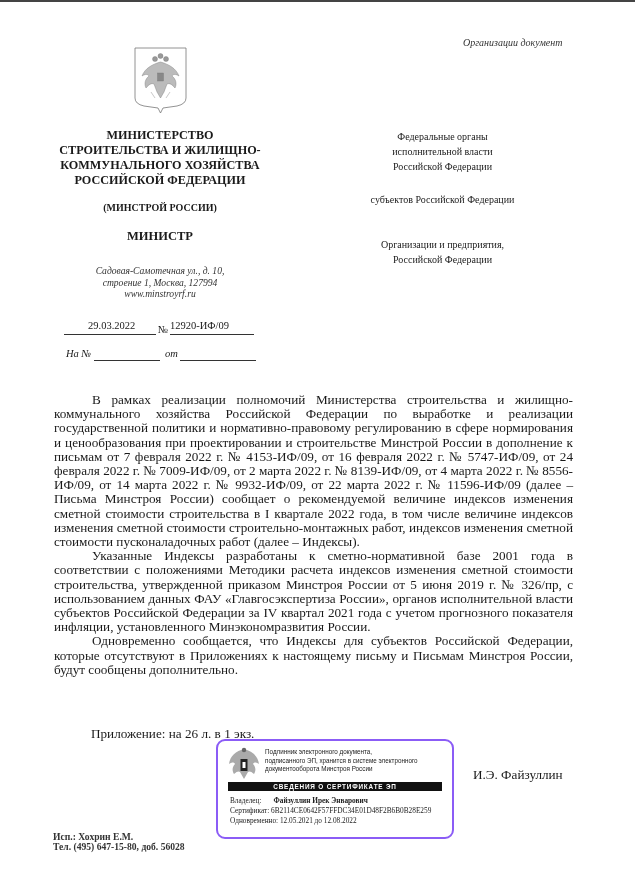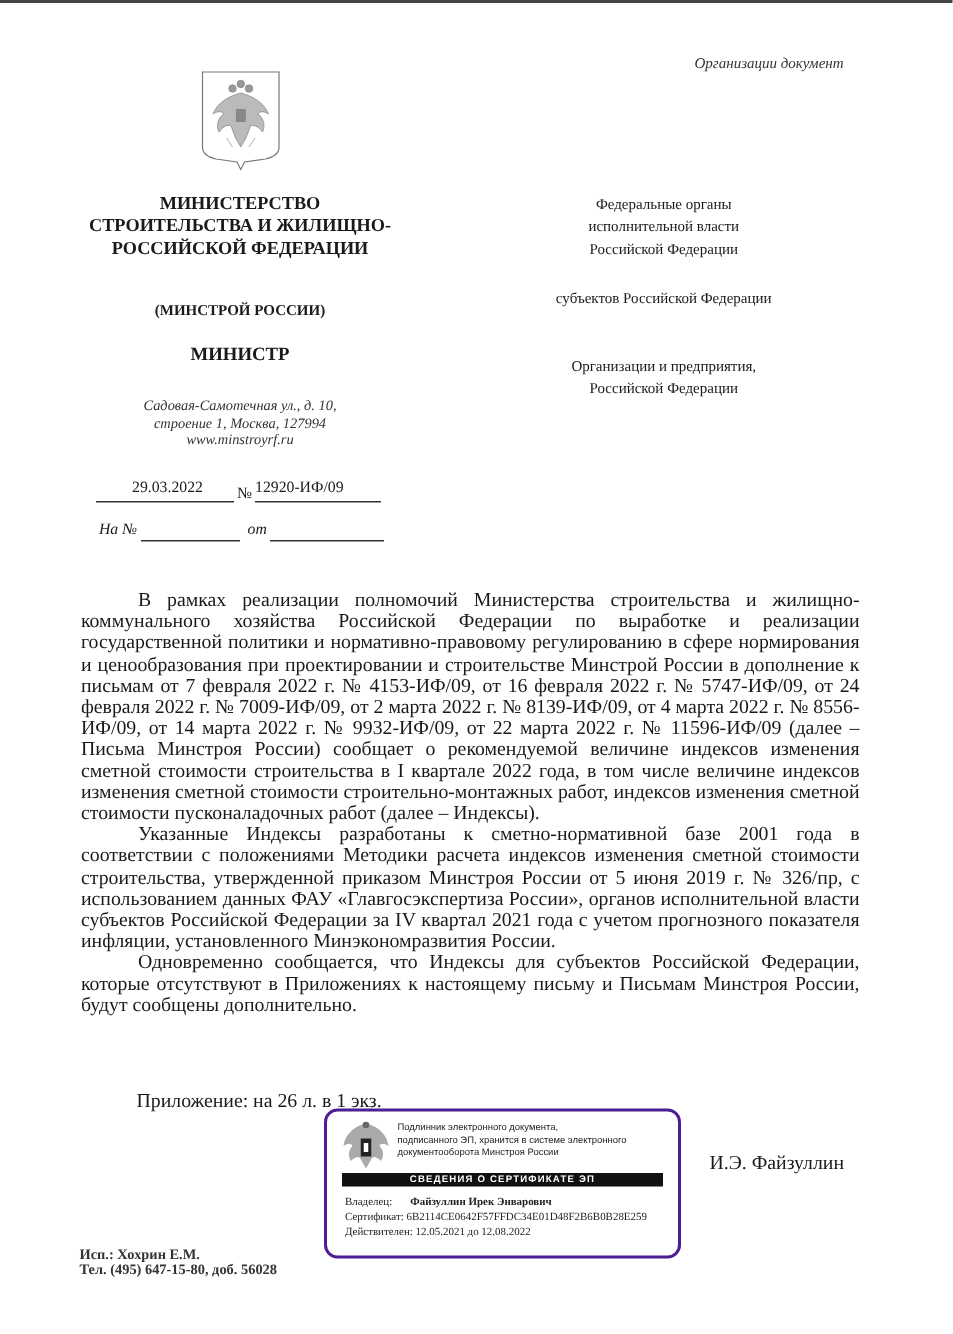--- a/index.html
+++ b/index.html
@@ -28,21 +28,21 @@
     .naline .u2 { position: absolute; left: 114px; top: 12px; width: 76px; border-bottom: 1px solid #333; }
     .recip { position: absolute; left: 320px; width: 245px; text-align: center; font-size: 10px; line-height: 15px; }
     .r1 { top: 129px; } .r2 { top: 192px; } .r3 { top: 237px; }
     .body-text { position: absolute; left: 54px; width: 519px; font-size: 13.2px; line-height: 14.2px; text-align: justify; }
     .body-text p { margin: 0; text-indent: 38px; }
     .p1 { top: 393px; }
     .appendix { position: absolute; left: 91px; top: 726px; font-size: 13.2px; }
     .signer { position: absolute; left: 473px; top: 767px; font-size: 13.2px; }
     .stamp {
       position: absolute; left: 216px; top: 739px; width: 234px; height: 96px;
-      border: 2px solid #4c1d95; border-radius: 9px; background: #fff; font-family: "Liberation Sans", sans-serif;
+      border: 2px solid #8b5cf6; border-radius: 9px; background: #fff; font-family: "Liberation Sans", sans-serif;
     }
     .stamp .logo { position: absolute; left: 8px; top: 4px; width: 36px; height: 36px; }
     .stamp .txt { position: absolute; left: 47px; top: 7px; font-size: 6.3px; line-height: 8.7px; color: #222; }
     .stamp .bar {
       position: absolute; left: 10px; top: 41px; width: 214px; height: 9px; background: #111; color: #fff;
       font-size: 6.4px; text-align: center; line-height: 9px; letter-spacing: 0.8px; font-weight: bold;
     }
     .stamp .info { position: absolute; left: 12px; top: 55px; font-family: "Liberation Serif", serif; font-size: 7.3px; line-height: 10.2px; color: #222; }
     .stamp .owner-name { font-weight: bold; margin-left: 12px; }
     .exec { position: absolute; left: 53px; top: 832px; font-size: 9.6px; line-height: 10px; color: #333; font-weight: bold; }
@@ -62,20 +62,21 @@
       <circle cx="27.5" cy="10" r="2.5"></circle>
     <path d="M27.5 16 C20 18 12 22 9 30 C12 28 15 28 16 30 C12 33 11 38 13 42 C16 38 19 37 21 38 L24 46 L27.5 52 L31 46 L34 38 C36 37 39 38 42 42 C44 38 43 33 39 30 C40 28 43 28 46 30 C43 22 35 18 27.5 16 Z" fill="#bbb"></path>
     <rect x="24.5" y="27" width="6" height="8" fill="#888"></rect>
     <path d="M18 46 L22 52 M37 46 L33 52" fill="none"></path>
   </g>
 </svg>
 
 <div class="left-col org">
   <div>МИНИСТЕРСТВО</div>
   <div>СТРОИТЕЛЬСТВА И ЖИЛИЩНО-</div>
+  <div>КОММУНАЛЬНОГО ХОЗЯЙСТВА</div>
   <div>РОССИЙСКОЙ ФЕДЕРАЦИИ</div>
 </div>
 <div class="left-col abbr">(МИНСТРОЙ РОССИИ)</div>
 <div class="left-col minister">МИНИСТР</div>
 <div class="left-col addr">
   <div>Садовая-Самотечная ул., д. 10,</div>
   <div>строение 1, Москва, 127994</div>
   <div>www.minstroyrf.ru</div>
 </div>
 
@@ -129,21 +130,21 @@
   <div class="bar">СВЕДЕНИЯ О СЕРТИФИКАТЕ ЭП</div>
   <div class="info">
     <div>
       <span>Владелец:</span><span class="owner-name">Файзуллин Ирек Энварович</span>
     </div>
     <div>
       <span>Сертификат:</span>
       <span>6B2114CE0642F57FFDC34E01D48F2B6B0B28E259</span>
     </div>
     <div>
-      <span>Действителен:</span>
+      <span>Одновременно:</span>
       <span>12.05.2021 до 12.08.2022</span>
     </div>
   </div>
 </div>
 
 <div class="signer">И.Э. Файзуллин</div>
 
 <div class="exec">
   <div>Исп.: Хохрин Е.М.</div>
   <div>Тел. (495) 647-15-80, доб. 56028</div>

